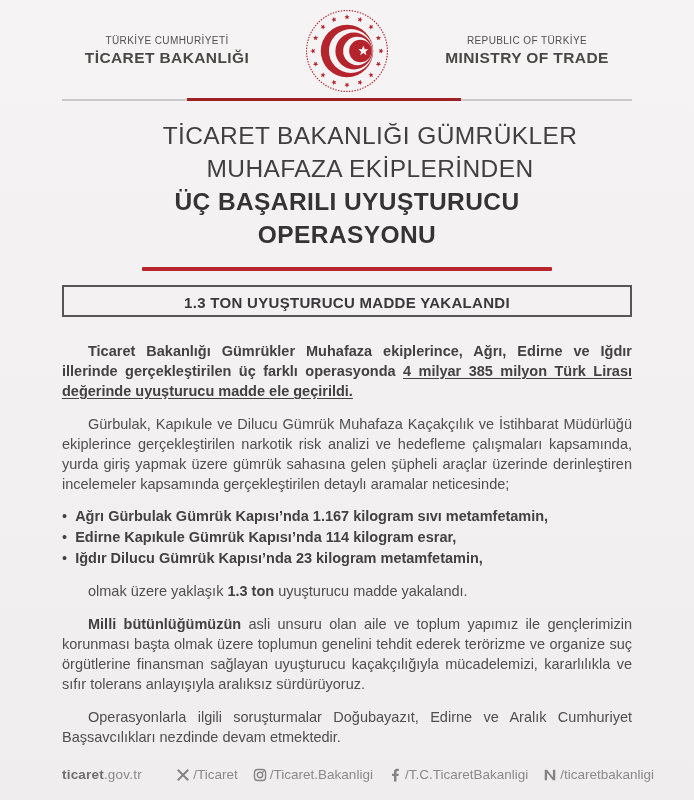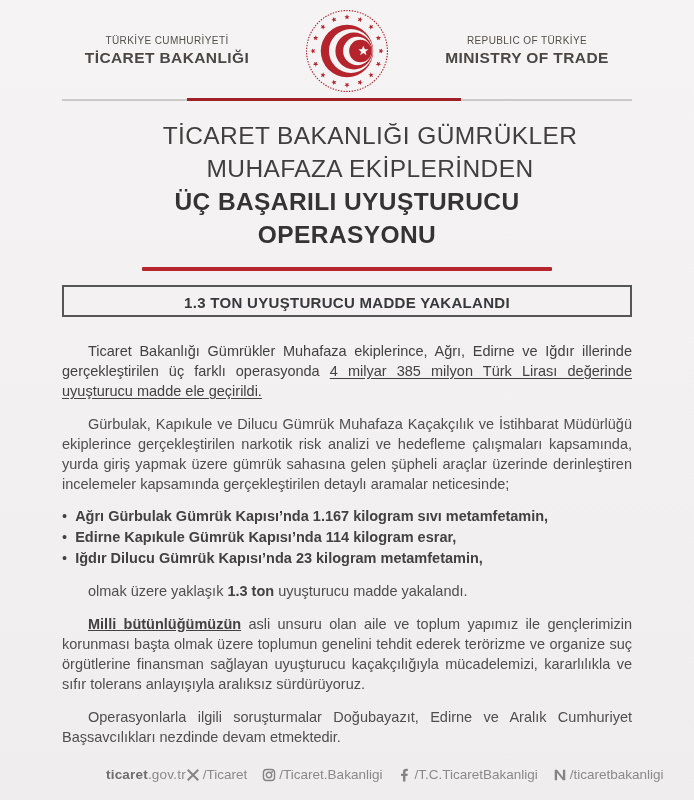--- a/index.html
+++ b/index.html
@@ -62,23 +62,23 @@
   }
 
   
   .para {
     margin: 13px 62px 0 62px;
     font-size: 14.5px; line-height: 20px;
     text-align: justify;
     text-indent: 26px;
     color: #504e4f;
   }
-  .para.bold-para { font-weight: 400; color: #434142; margin-top: 24px; }
+  .para.bold-para { font-weight: 700; color: #434142; margin-top: 24px; }
   .para .u { text-decoration: underline; text-underline-offset: 2px; }
-  .para .b { font-weight: 700; color: #434142; text-decoration: underline; }
+  .para .b { font-weight: 700; color: #434142; }
 
   ul.bullet-list {
     margin: 12px 62px 0 62px; padding: 0;
     list-style: none;
     font-size: 14.5px; line-height: 21px;
     font-weight: 700; color: #434142;
   }
   ul.bullet-list li::before { content: "•\00a0\00a0"; font-weight: 400; }
 
   .summary-line {
@@ -88,21 +88,21 @@
   }
   .summary-line .b { font-weight: 700; color: #434142; }
 
   
   .footer {
     position: absolute; left: 62px; right: 40px; bottom: 18px;
     display: flex; justify-content: space-between; align-items: center;
     color: #8b898a; font-size: 13.5px;
   }
   .site { letter-spacing: 0.2px; cursor: pointer; }
-  .site .b { font-weight: 700; color: #6f6d6e; margin-left: 44px; }
+  .site .b { font-weight: 700; color: #6f6d6e; }
   .socials { display: flex; align-items: center; gap: 15px; }
   .social { display: flex; align-items: center; gap: 3px; cursor: pointer; }
   .s-icon { width: 14px; height: 14px; color: #858384; flex: 0 0 auto; }
   .handle { white-space: nowrap; }
 </style>
 </head>
 <body>
 
 <div class="page">
 

